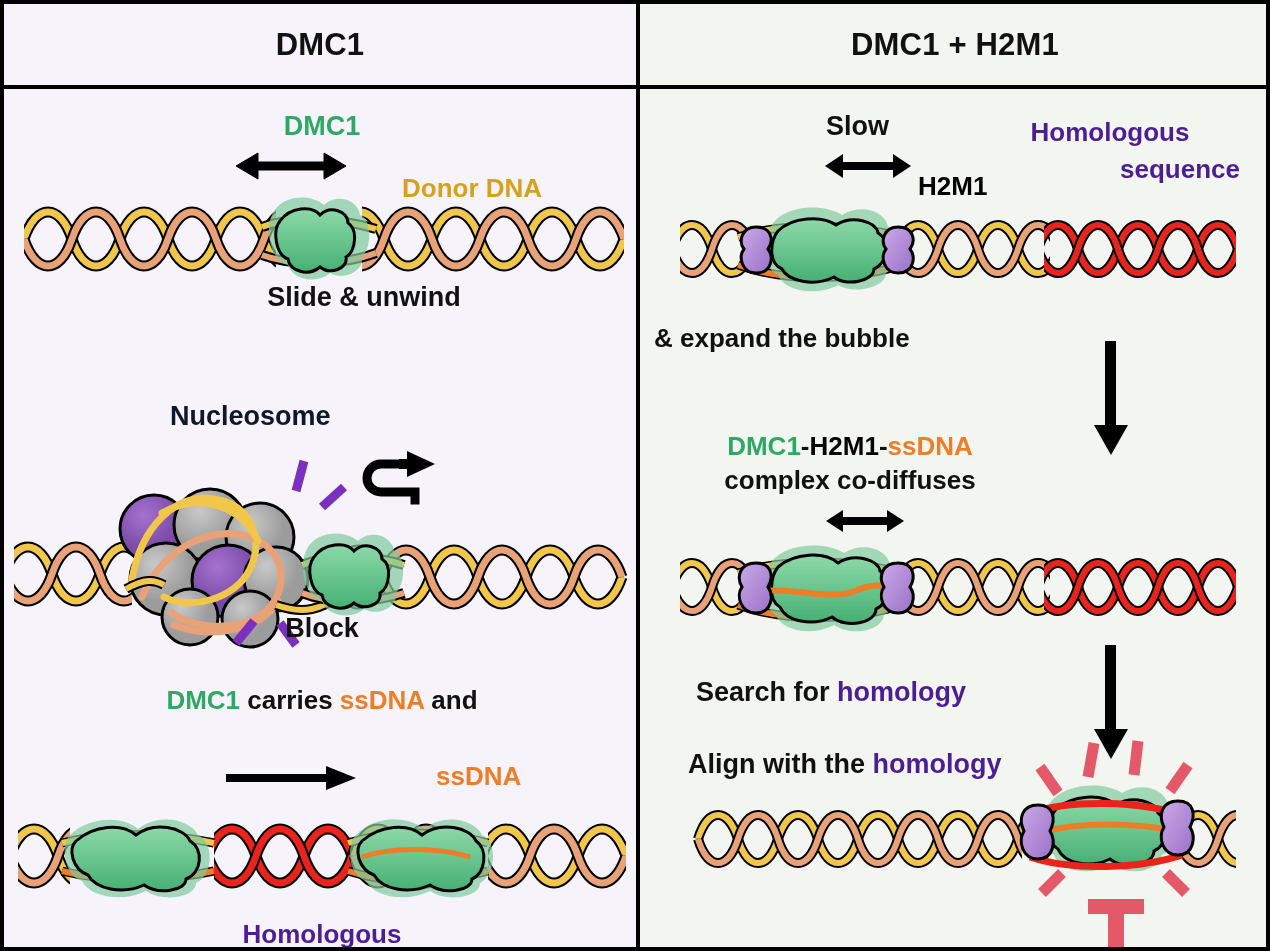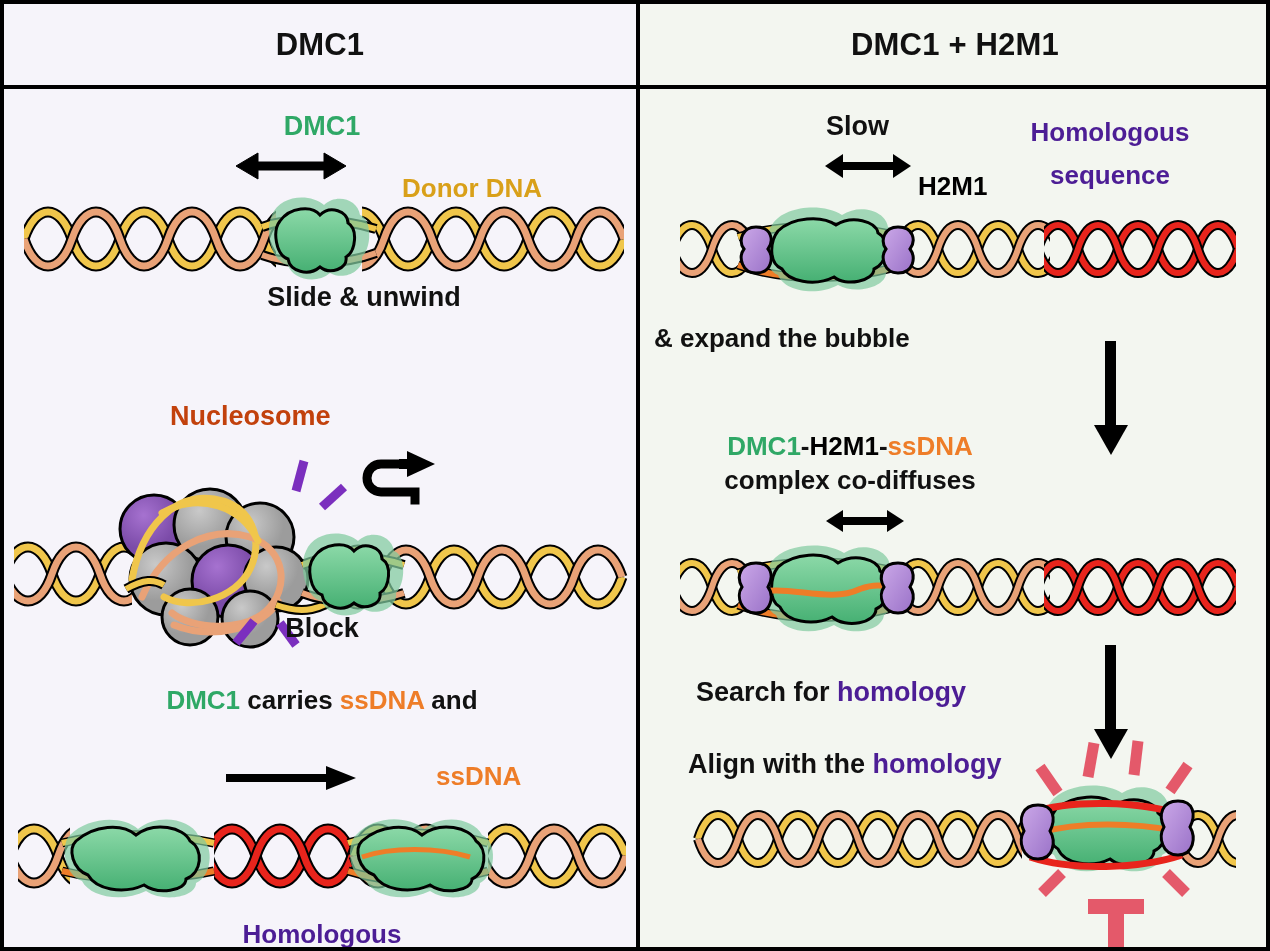--- a/index.html
+++ b/index.html
@@ -10,21 +10,21 @@
   #panel-left{left:0;width:636px;background:#F6F4FA;border-right:4px solid #000;}
   #panel-right{left:636px;width:630px;background:#F3F6F0;}
   .panel-header{position:absolute;top:0;left:0;width:100%;height:85px;
       box-sizing:border-box;border-bottom:4px solid #000;
       display:flex;align-items:center;justify-content:center;}
   .panel-header .htxt{font-size:31px;font-weight:bold;color:#111;letter-spacing:.2px;}
   .stage{position:absolute;left:0;top:85px;width:100%;height:866px;}
   .lbl{position:absolute;font-weight:bold;color:#111;white-space:nowrap;line-height:1.18;}
   .c-dmc1{color:#2FA866;}
   .c-donor{color:#D9A019;}
-  .c-nuc{color:#c2410c;}
+  .c-nuc{color:#0f172a;}
   .c-homo{color:#4c1d95;}
   .c-h2m1{color:#000000;text-align:right;}
   .c-ss{color:#EE7D28;}
   .ctr{text-align:center;}
   svg{display:block;overflow:visible;}
   .art{position:absolute;}
 </style>
 </head>
 <body>
 
@@ -272,21 +272,21 @@
         <g fill="#000">
           <rect x="14" y="11" width="58" height="8"></rect>
           <polygon points="0,15 18,3 18,27"></polygon>
           <polygon points="86,15 68,3 68,27"></polygon>
         </g>
       </svg>
 
       <div class="lbl c-h2m1" style="left:278px;top:82px;font-size:26px;">H2M1</div>
 
       <div class="lbl c-homo ctr" style="left:340px;top:28px;width:260px;font-size:26px;">Homologous</div>
-      <div class="lbl c-homo ctr" style="left:340px;top:71px;width:260px;font-size:26px;">sequence</div>
+      <div class="lbl c-homo ctr" style="left:340px;top:65px;width:260px;font-size:26px;text-align:right;">sequence</div>
 
       <svg class="art" style="left:40px;top:110px;" width="556" height="100" viewBox="0 0 556 100">
         <defs>
           <linearGradient id="gGreenR1" x1="0" y1="0" x2="0" y2="1">
             <stop offset="0%" stop-color="#8CD9A8"></stop>
               <stop offset="100%" stop-color="#46B073"></stop>
           </linearGradient>
           <linearGradient id="gViolet" x1="0" y1="0" x2="1" y2="1">
             <stop offset="0%" stop-color="#CBA8E8"></stop>
               <stop offset="100%" stop-color="#9A72C8"></stop>

